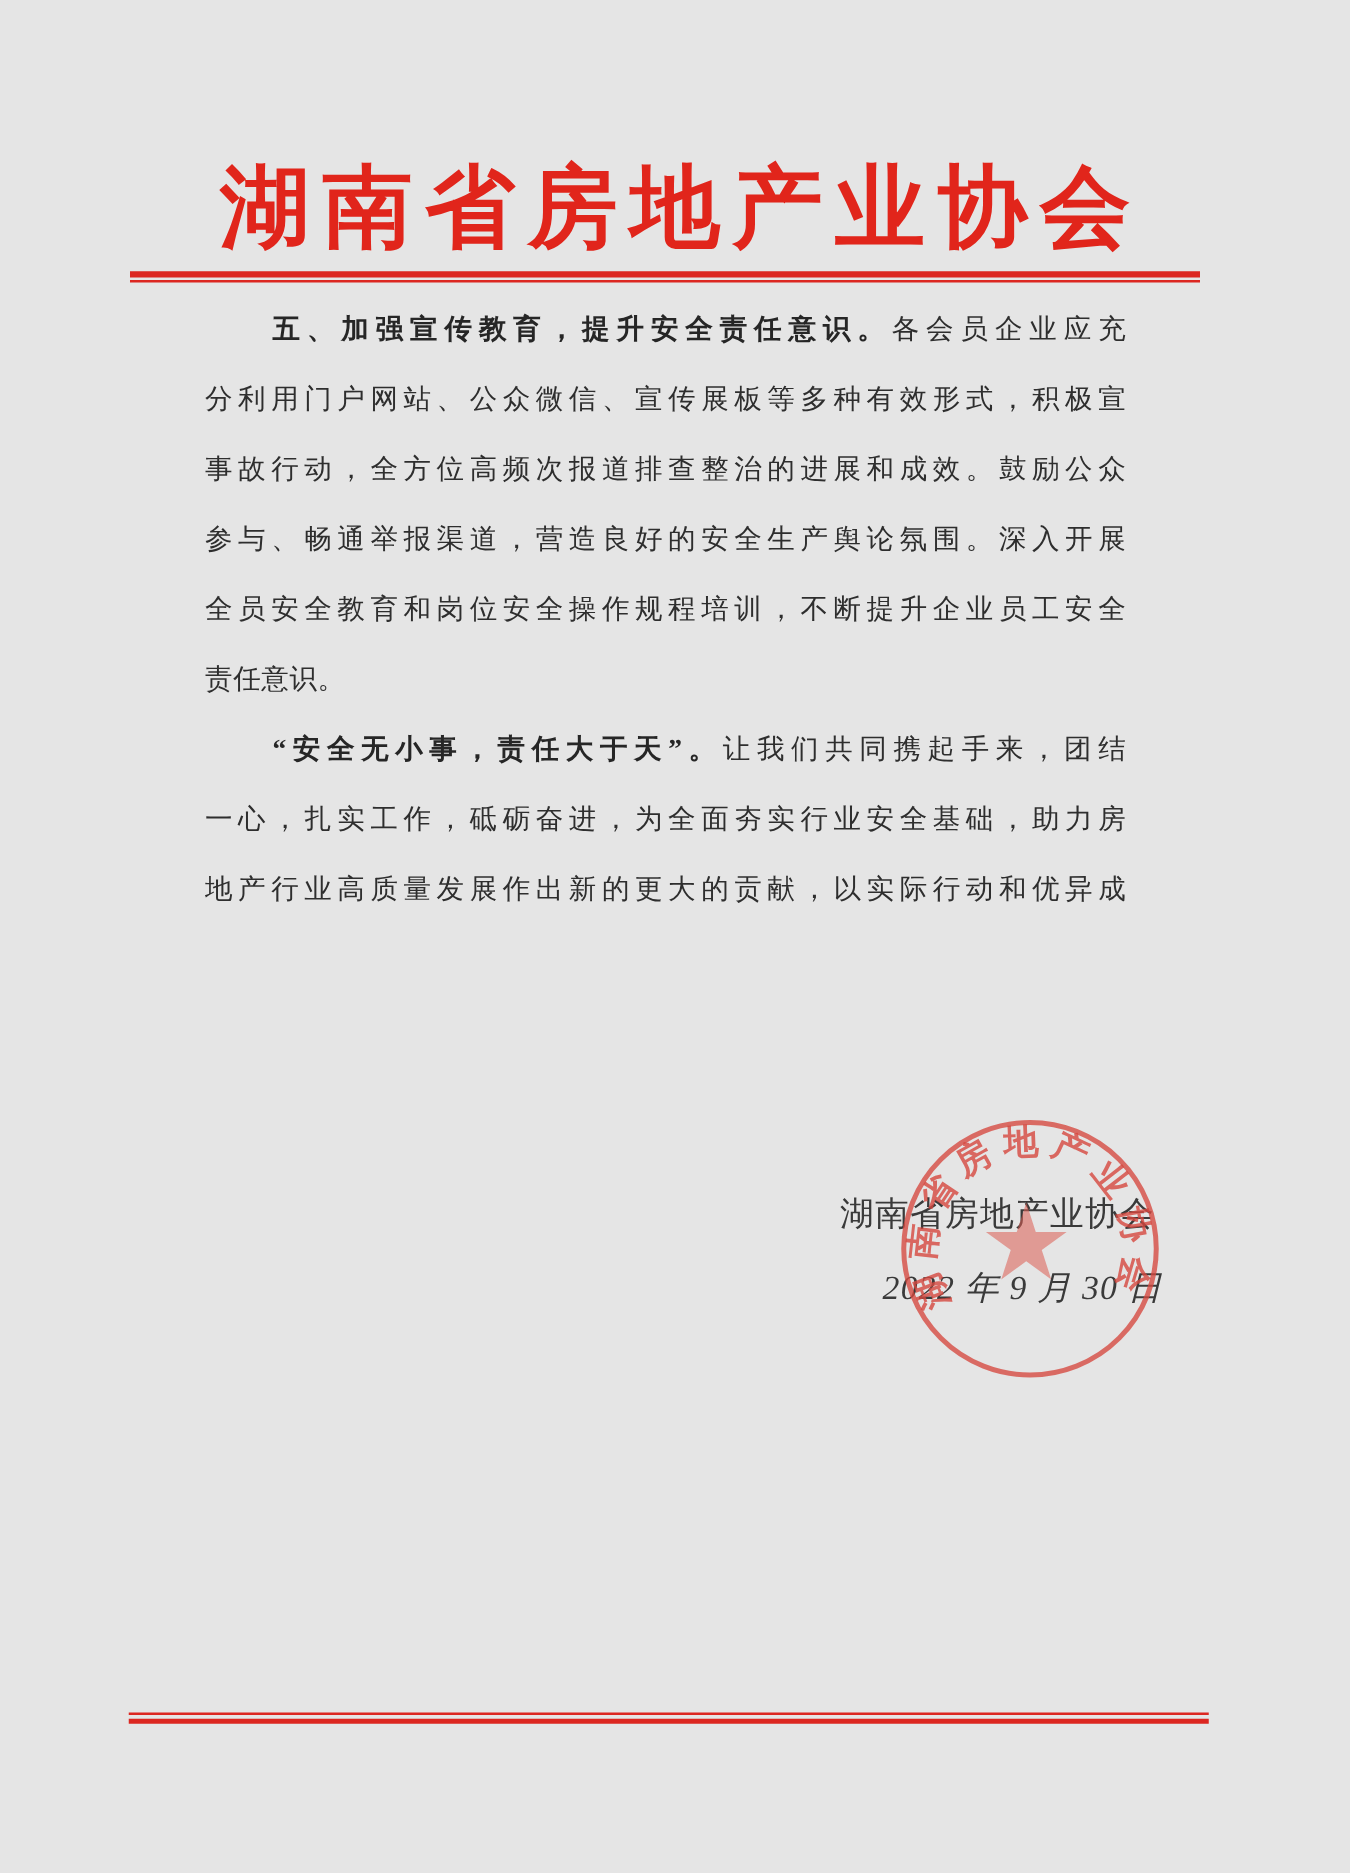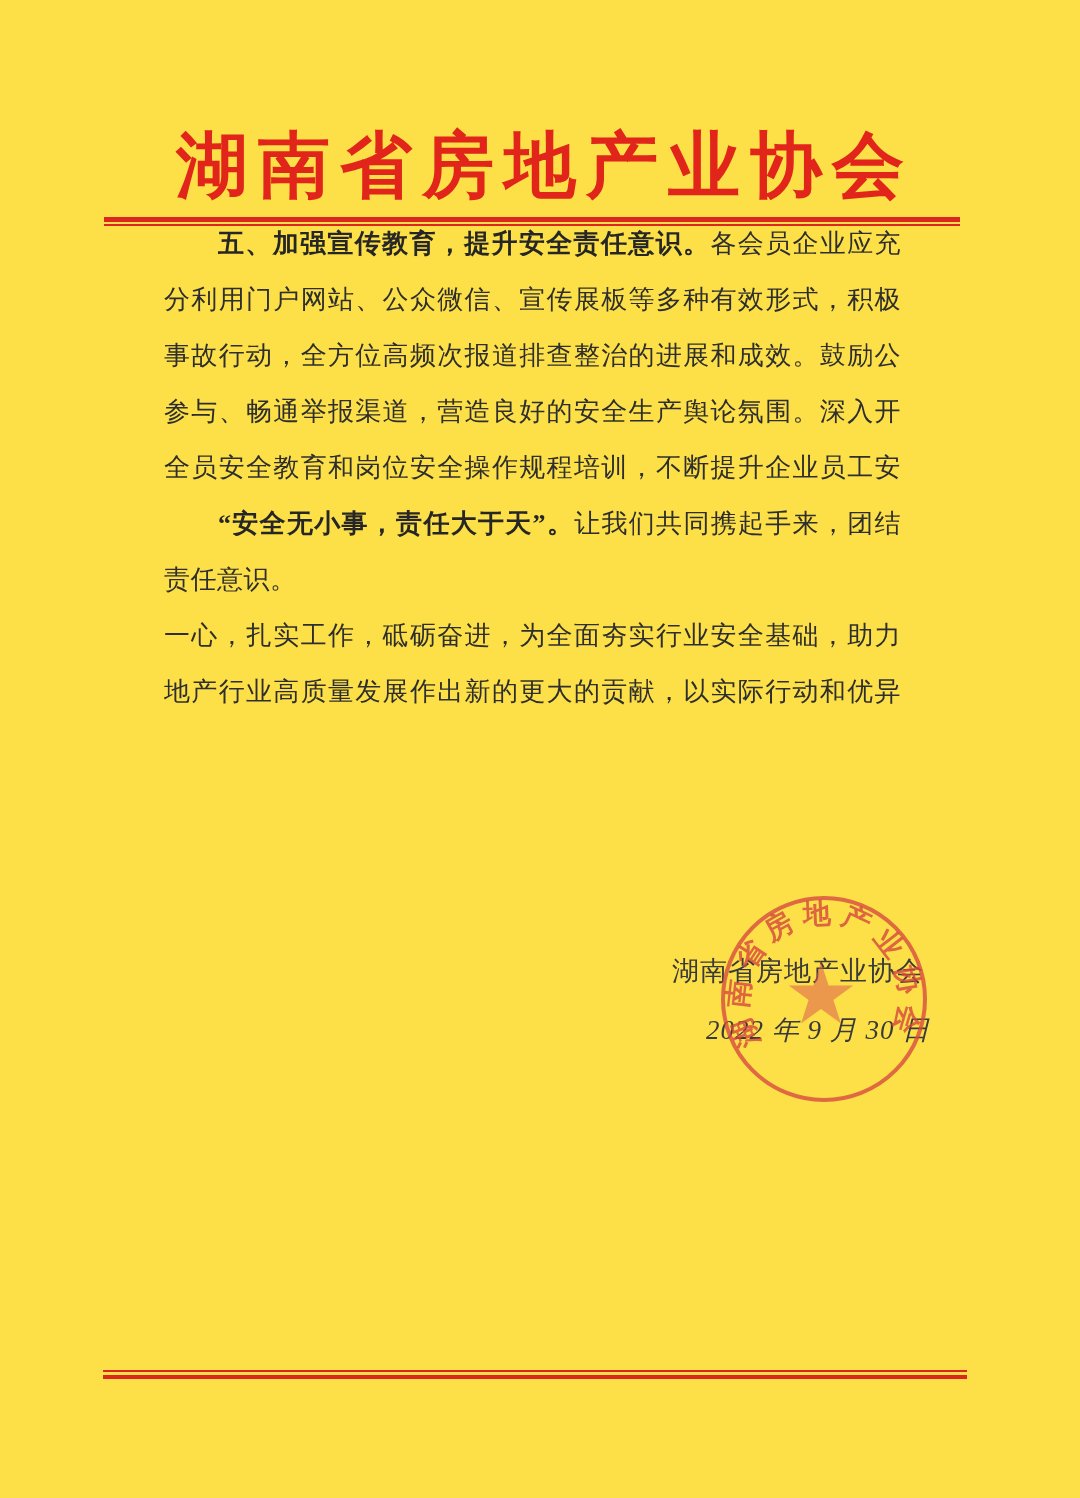--- a/index.html
+++ b/index.html
@@ -3,41 +3,41 @@
 <meta charset="utf-8">
 <style>
   html, body { margin: 0; padding: 0; }
   body {
     width: 1080px; height: 1498px;
     background: #ffffff;
     position: relative;
     font-family: "Liberation Serif", serif;
     overflow: hidden;
   }
-  .page { position: absolute; inset: 0; background: #fde047; }
+  .page { position: absolute; inset: 0; background: #e5e5e5; }
 
   
   .letterhead-title {
     position: absolute;
     top: 120px; left: 0; width: 1080px;
     text-align: center;
     font-size: 72px; line-height: 92px;
     font-weight: 700;
     color: #e1251b;
     letter-spacing: 10px; text-indent: 10px;
   }
   .rule-top { position: absolute; left: 104px; top: 217px; width: 856px; }
   .rule-top .thick { height: 5px; background: #dc2721; }
   .rule-top .thin  { height: 2px; background: #dc2721; margin-top: 2px; }
 
   
   .doc-body {
     position: absolute;
-    left: 164px; top: 216px; width: 737px;
-    font-size: 26px; line-height: 56px;
+    left: 164px; top: 235px; width: 737px;
+    font-size: 22px; line-height: 56px;
     color: #2e2e2e;
     letter-spacing: 0.5px;
   }
   .line { height: 56px; overflow: hidden; }
   .line.j { text-align: justify; text-align-last: justify; }
   .line.indent { text-indent: 54px; }
   .b { font-weight: 700; color: #262626; }
 
   
   .sig-org {
@@ -71,24 +71,24 @@
   </div>
 
   <div class="doc-body">
     <div class="line j indent">
       <span class="b">五、加强宣传教育，提升安全责任意识。</span><span>各会员企业应充</span>
     </div>
     <div class="line j">分利用门户网站、公众微信、宣传展板等多种有效形式，积极宣</div>
     <div class="line j">事故行动，全方位高频次报道排查整治的进展和成效。鼓励公众</div>
     <div class="line j">参与、畅通举报渠道，营造良好的安全生产舆论氛围。深入开展</div>
     <div class="line j">全员安全教育和岗位安全操作规程培训，不断提升企业员工安全</div>
+    <div class="line">责任意识。</div>
     <div class="line j indent">
       <span class="b">“安全无小事，责任大于天”。</span><span>让我们共同携起手来，团结</span>
     </div>
-    <div class="line">责任意识。</div>
     <div class="line j">一心，扎实工作，砥砺奋进，为全面夯实行业安全基础，助力房</div>
     <div class="line j">地产行业高质量发展作出新的更大的贡献，以实际行动和优异成</div>
   </div>
 
   <div class="sig-org">湖南省房地产业协会</div>
 
   <div class="sig-date">2022 年 9 月 30 日</div>
 
   <div class="seal">
     <svg viewBox="0 0 220 220" xmlns="http://www.w3.org/2000/svg">

